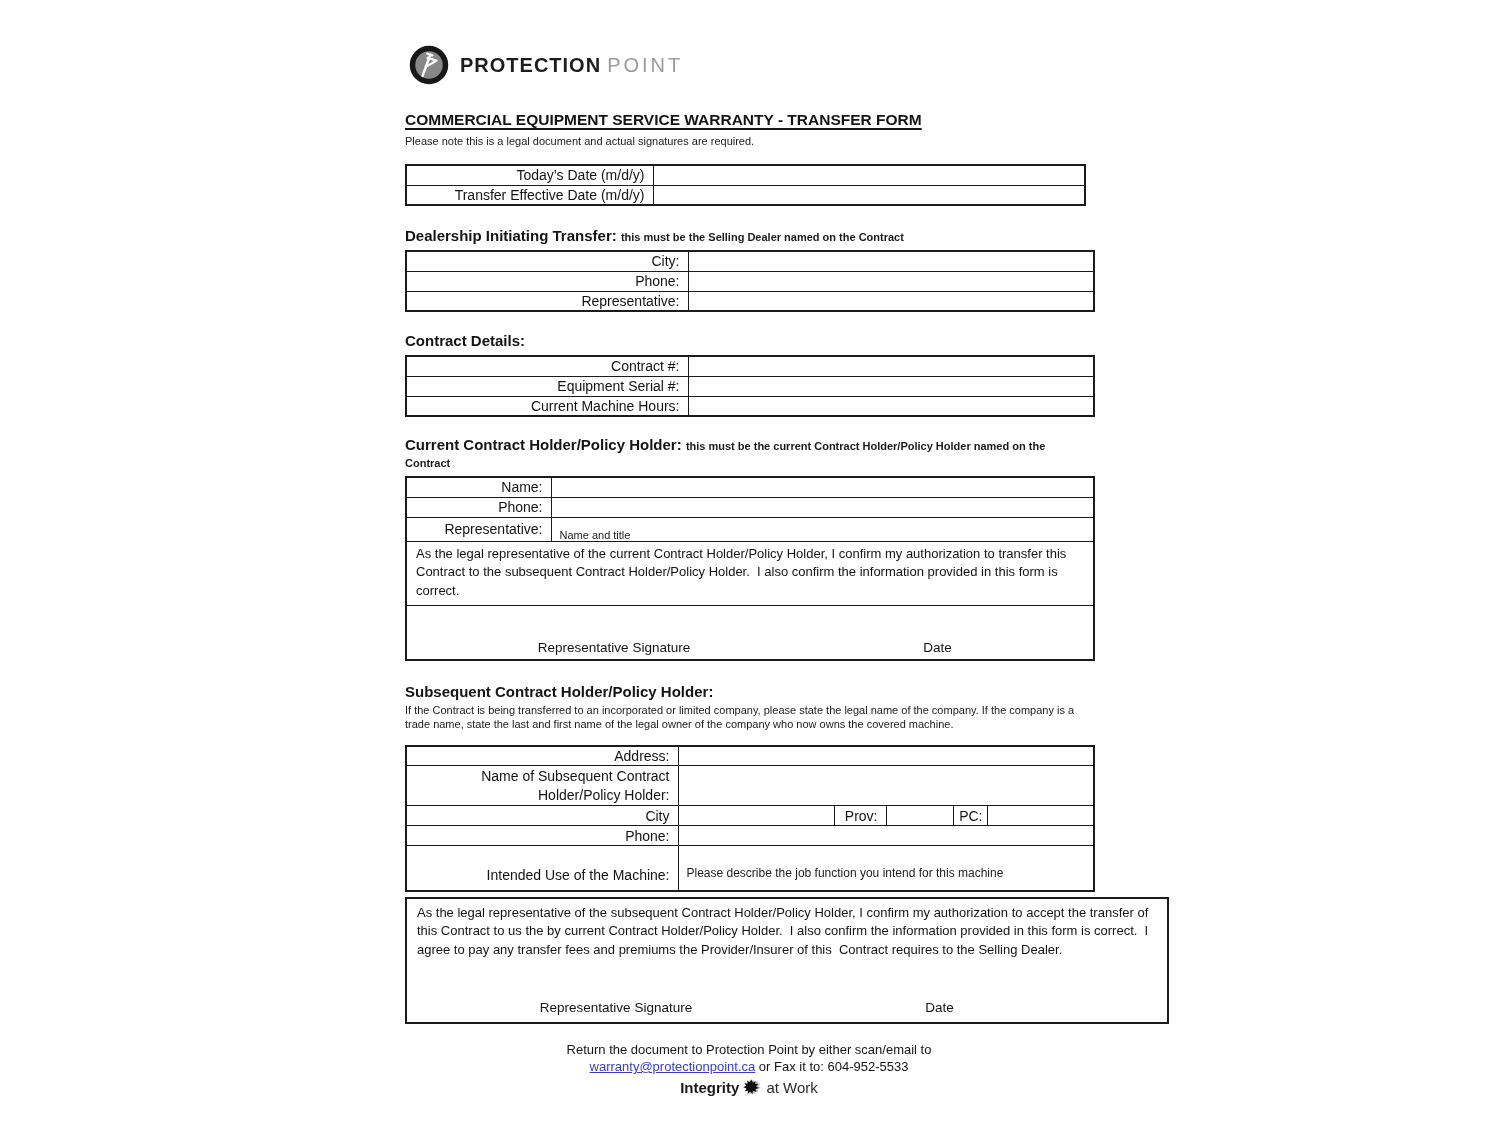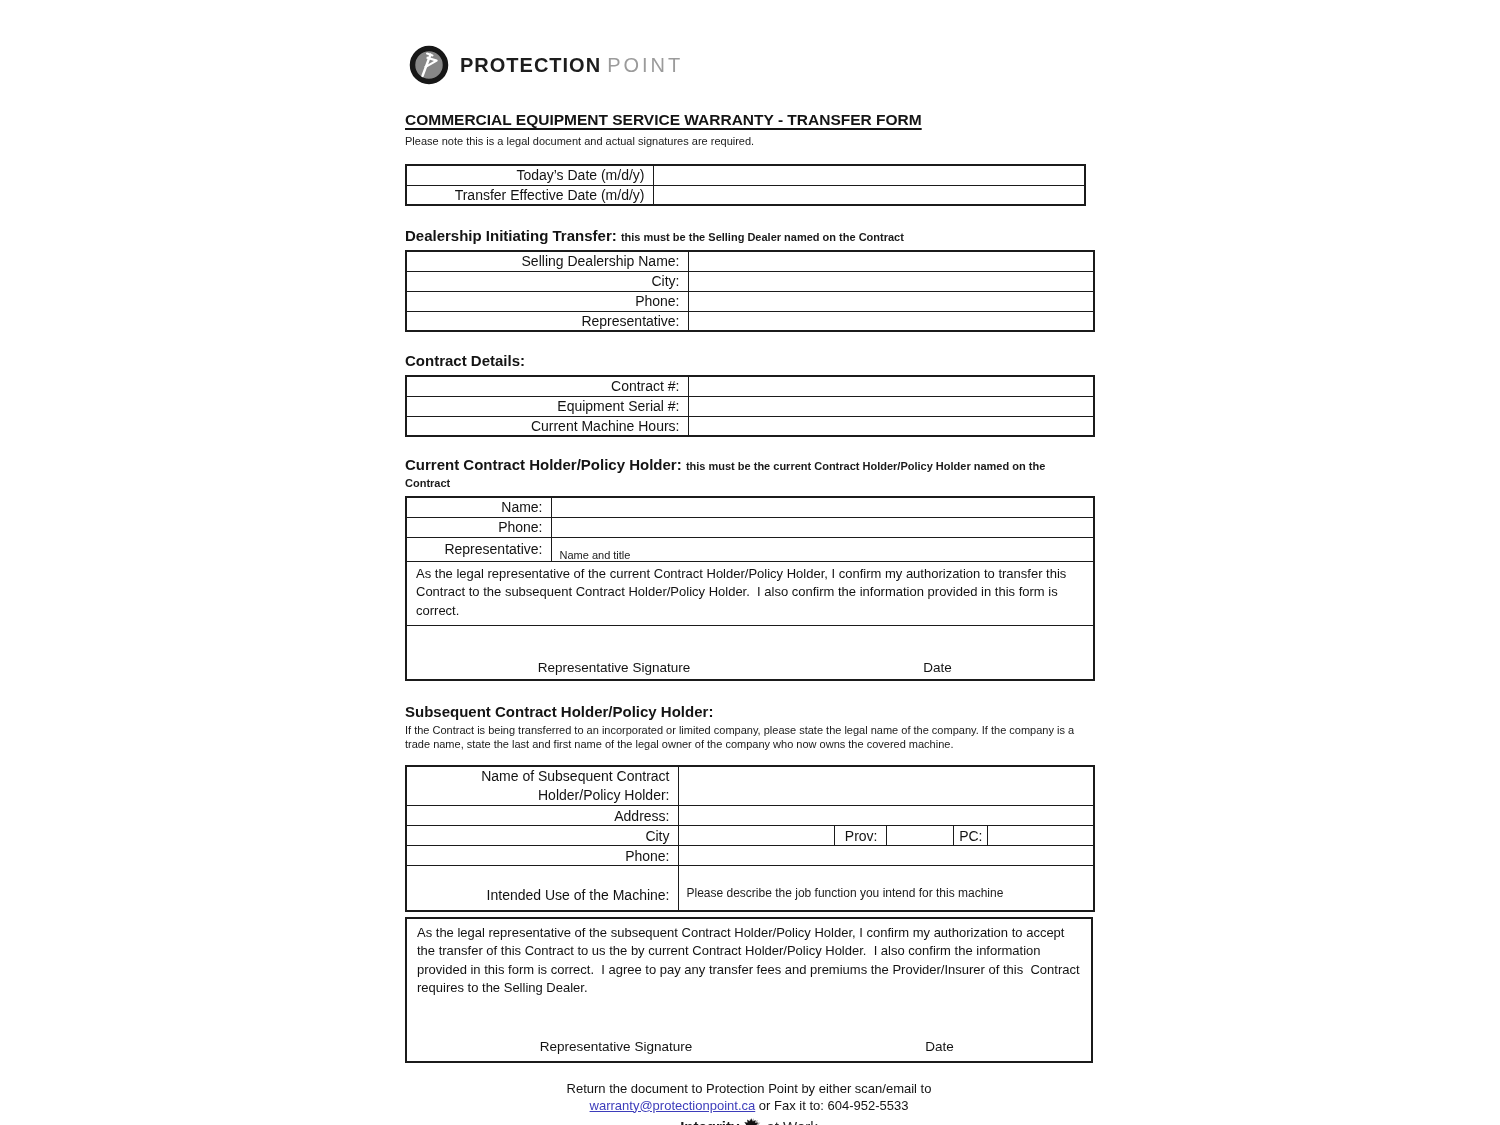--- a/index.html
+++ b/index.html
@@ -38,21 +38,21 @@
   td.ph { font-size:12px; color:#1c1c1c; vertical-align:top; padding-top:20px; }
 
   .sig-flex { display:flex; }
   .sig-col { display:flex; flex-direction:column; }
   .sig-main { width:398px; }
   .sig-date { width:165px; margin-left:42px; }
   .sig-line { font-size:13px; color:#4a4a4a; white-space:nowrap; overflow:hidden; line-height:12px; }
   .sig-label { text-align:center; font-size:13.5px; color:#131313; margin-top:2px; line-height:17px; }
 
   
-  .auth-box { margin-top:5px; border:2px solid #1b1b1b; width:688px; padding:5px 10px 6px 10px; }
+  .auth-box { margin-top:5px; border:2px solid #1b1b1b; width:764px; padding:5px 10px 6px 10px; }
   .auth-text { font-size:13px; line-height:18.5px; white-space:pre-wrap; color:#131313; }
   .auth-box .sig-flex { margin-top:26px; }
 
   
   .footer { margin-top:17px; text-align:center; font-size:13px; line-height:17px; color:#141414; }
   .email { color:#3d3dbb; text-decoration:underline; cursor:pointer; }
   .tagline { margin-top:3px; display:flex; justify-content:center; align-items:center; gap:4px; }
   .tagline-bold { font-weight:bold; font-size:15px; color:#1a1a1a; }
   .tagline-rest { font-size:15px; color:#2c2c2c; }
 
@@ -98,24 +98,20 @@
   </tbody>
     </table>
 
   <div class="sec-head mh-dealer"><span>Dealership Initiating Transfer:</span> <span class="sec-note">this must be the Selling Dealer named on the Contract</span></div>
   <table class="form-table" style="width:688px">
     <colgroup>
         <col style="width:282px">
         <col style="width:406px">
       </colgroup>
     <tbody>
-        <tr>
-      <td class="label">Selling Dealership Name:</td>
-      <td class="input"></td>
-    </tr>
     <tr>
       <td class="label">City:</td>
       <td class="input"></td>
     </tr>
     <tr>
       <td class="label">Phone:</td>
       <td class="input"></td>
     </tr>
     <tr>
       <td class="label">Representative:</td>
@@ -191,26 +187,26 @@
   <table class="form-table mt-subseq-table" style="width:688px">
     <colgroup>
         <col style="width:272px">
         <col style="width:156px">
         <col style="width:52px">
         <col style="width:67px">
         <col style="width:34px">
         <col style="width:107px">
       </colgroup>
     <tbody>
-        <tr style="height:40px">
+        <tr>
+      <td class="label">Address:</td>
+      <td class="input" colspan="5"></td>
+    </tr>
+    <tr style="height:40px">
       <td class="label2">Name of Subsequent Contract Holder/Policy Holder:</td>
-      <td class="input" colspan="5"></td>
-    </tr>
-    <tr>
-      <td class="label">Address:</td>
       <td class="input" colspan="5"></td>
     </tr>
     <tr>
       <td class="label">City</td>
       <td class="input"></td>
       <td class="label">Prov:</td>
       <td class="input"></td>
       <td class="label" style="padding:0 4px">PC:</td>
       <td class="input"></td>
     </tr>

